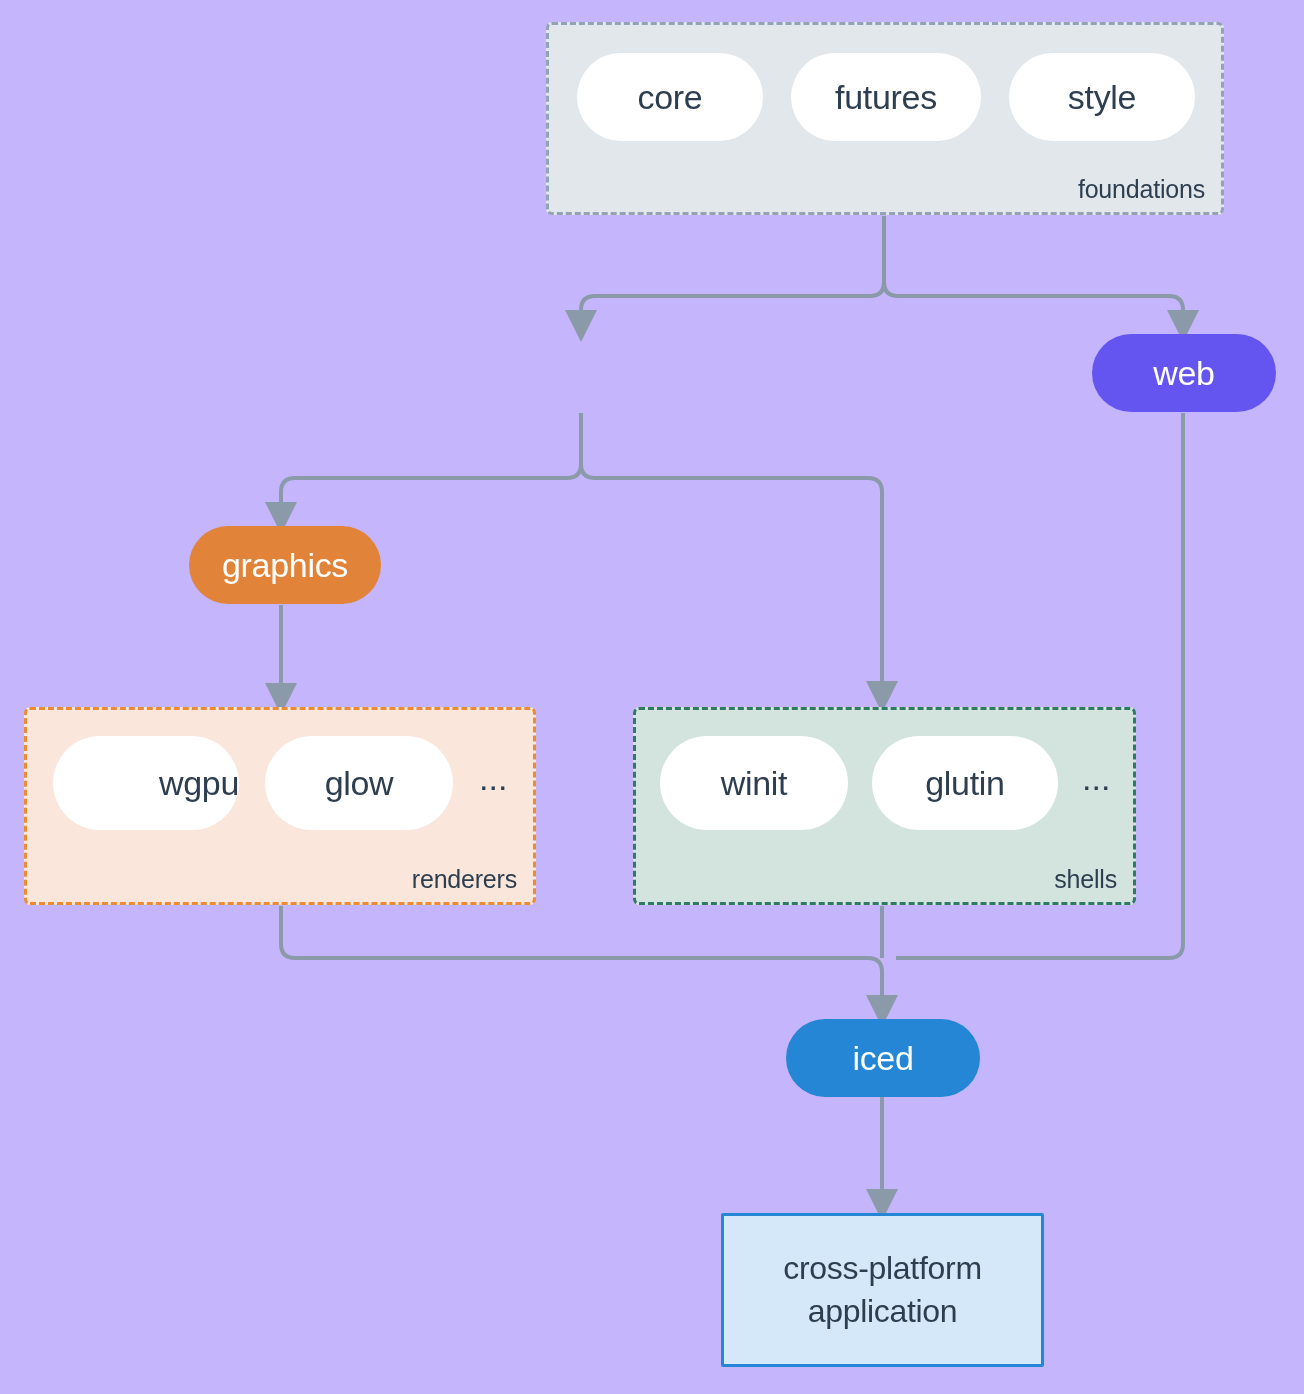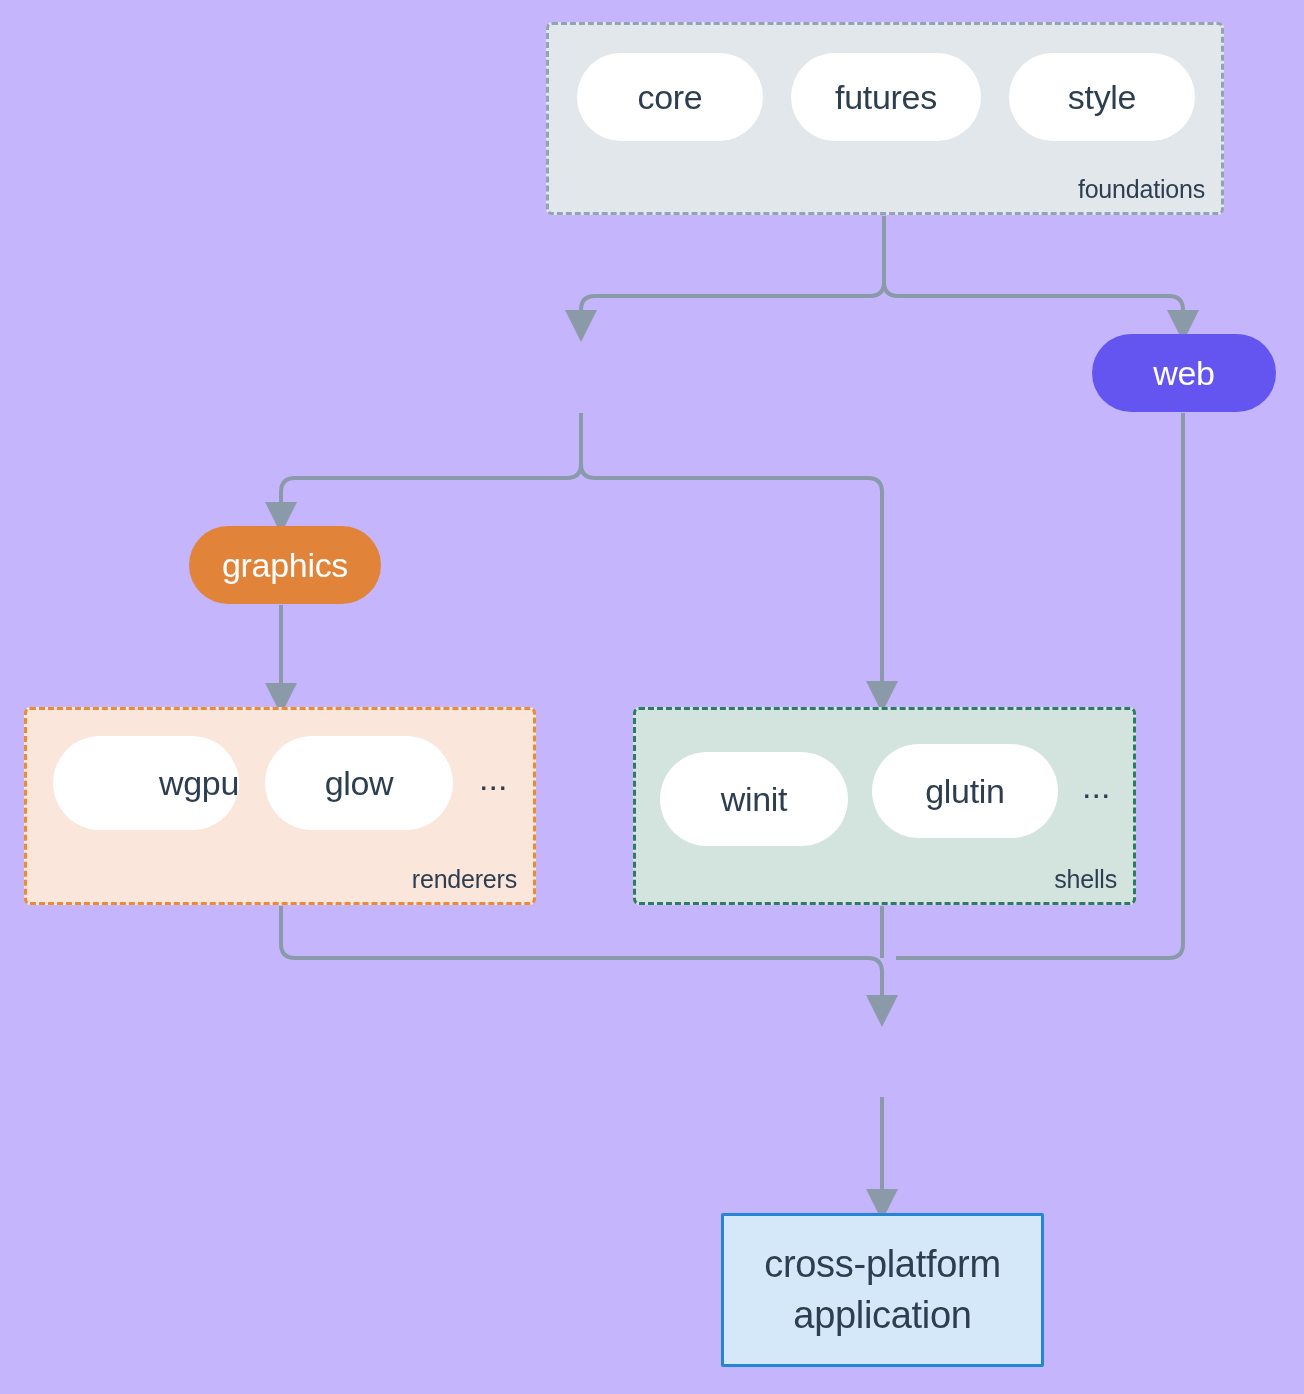--- a/index.html
+++ b/index.html
@@ -123,21 +123,21 @@
   #node-iced {
     left: 786px; top: 1019px; width: 194px; height: 78px;
     background: #2486d4;
   }
   #node-app {
     left: 721px; top: 1213px; width: 323px; height: 154px;
     background: #d4e8f9;
     border: 3px solid #2486d4;
     border-radius: 2px;
     color: #2d3e50;
-    font-size: 38px;
+    font-size: 32px;
     flex-direction: column;
     line-height: 1.35;
     text-align: center;
   }
 </style>
 </head>
 <body>
 
 <div id="stage">
 
@@ -189,39 +189,42 @@
       <div class="pill" style="width:188px;height:94px;">
         <span>glow</span>
       </div>
       <div class="ellipsis">...</div>
     </div>
     <div class="group-label">renderers</div>
   </div>
 
   <div class="group" id="shells">
     <div class="group-row" style="left:24px; top:26px; gap:24px;">
-      <div class="pill" style="width:188px;height:94px;margin-top:16px;">
+      <div class="pill" style="width:188px;height:94px;">
         <span>winit</span>
       </div>
       <div class="pill" style="width:186px;height:94px;">
         <span>glutin</span>
       </div>
       <div class="ellipsis">...</div>
     </div>
     <div class="group-label">shells</div>
   </div>
 
 
   <div class="node pill-shape" id="node-graphics">
     <span>graphics</span>
   </div>
 
   <div class="node pill-shape" id="node-web">
     <span>web</span>
   </div>
 
+  <div class="node pill-shape" id="node-iced">
+    <span>iced</span>
+  </div>
 
   <div class="node" id="node-app">
     <span>cross-platform</span>
     <span>application</span>
   </div>
 
 </div>
 
 </body></html>

